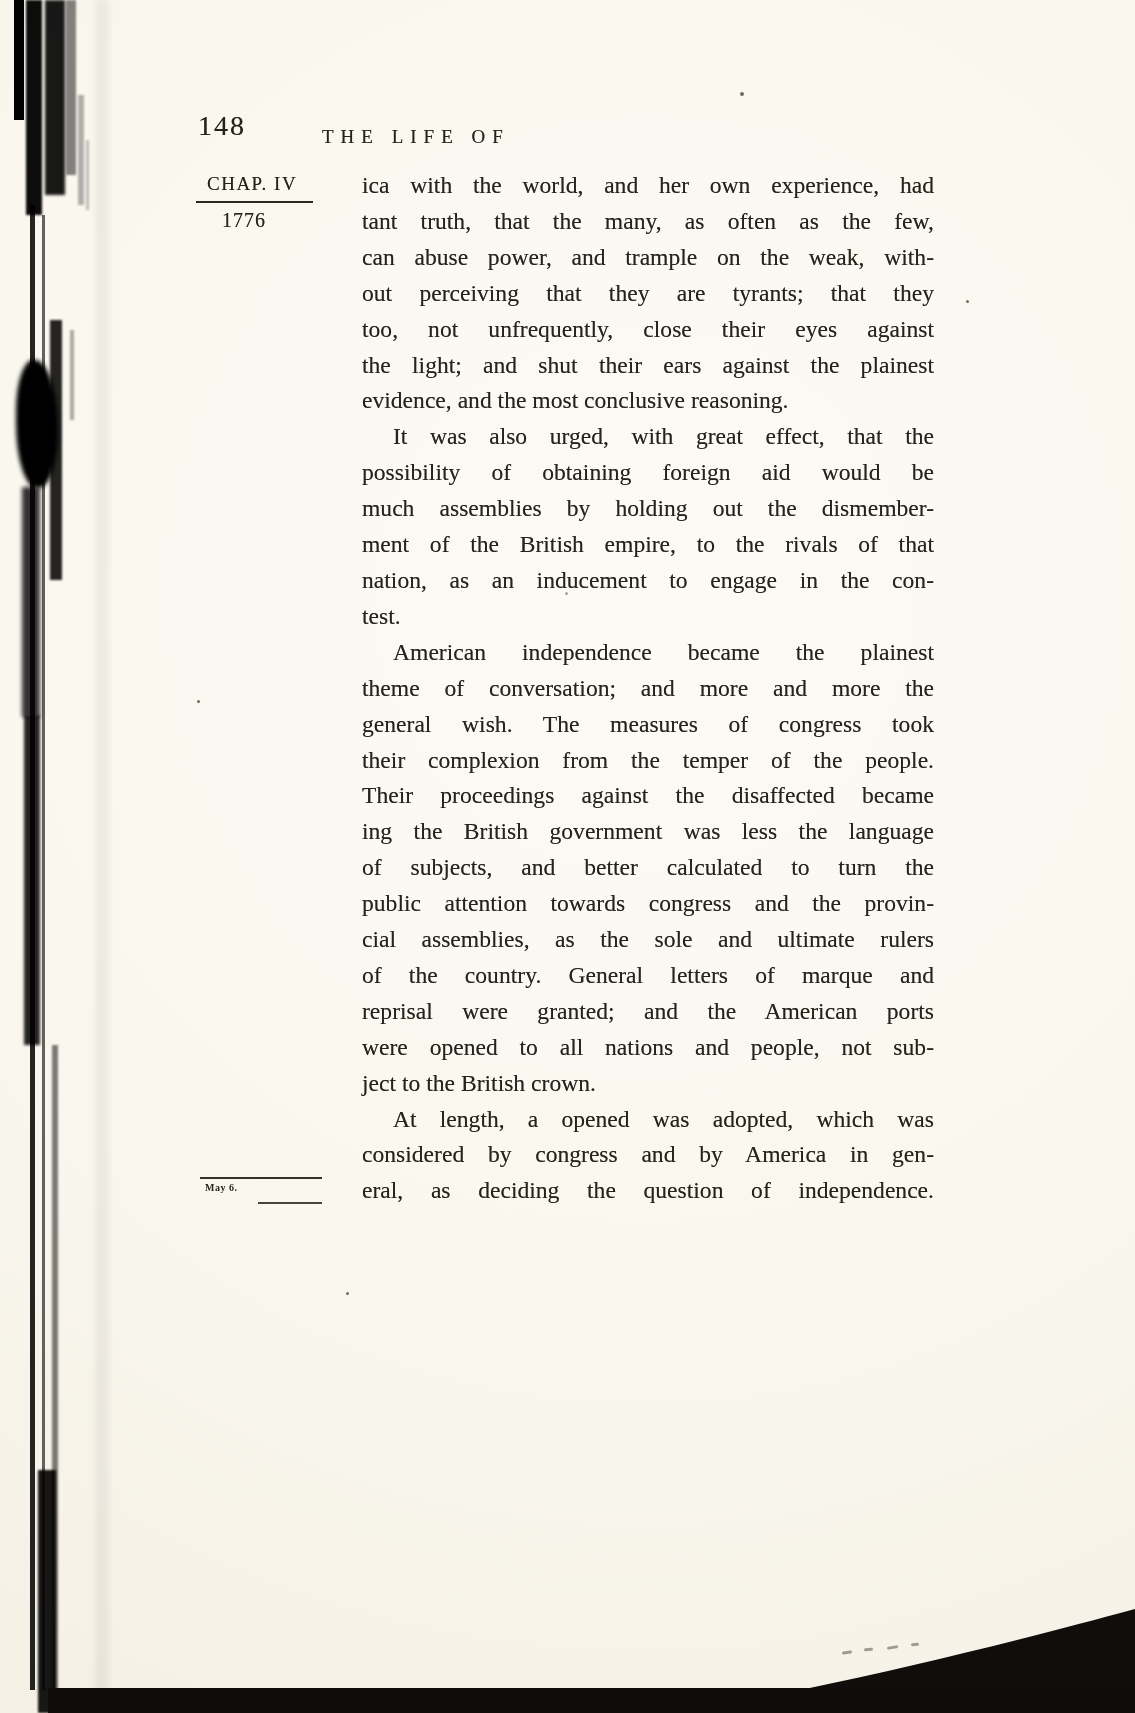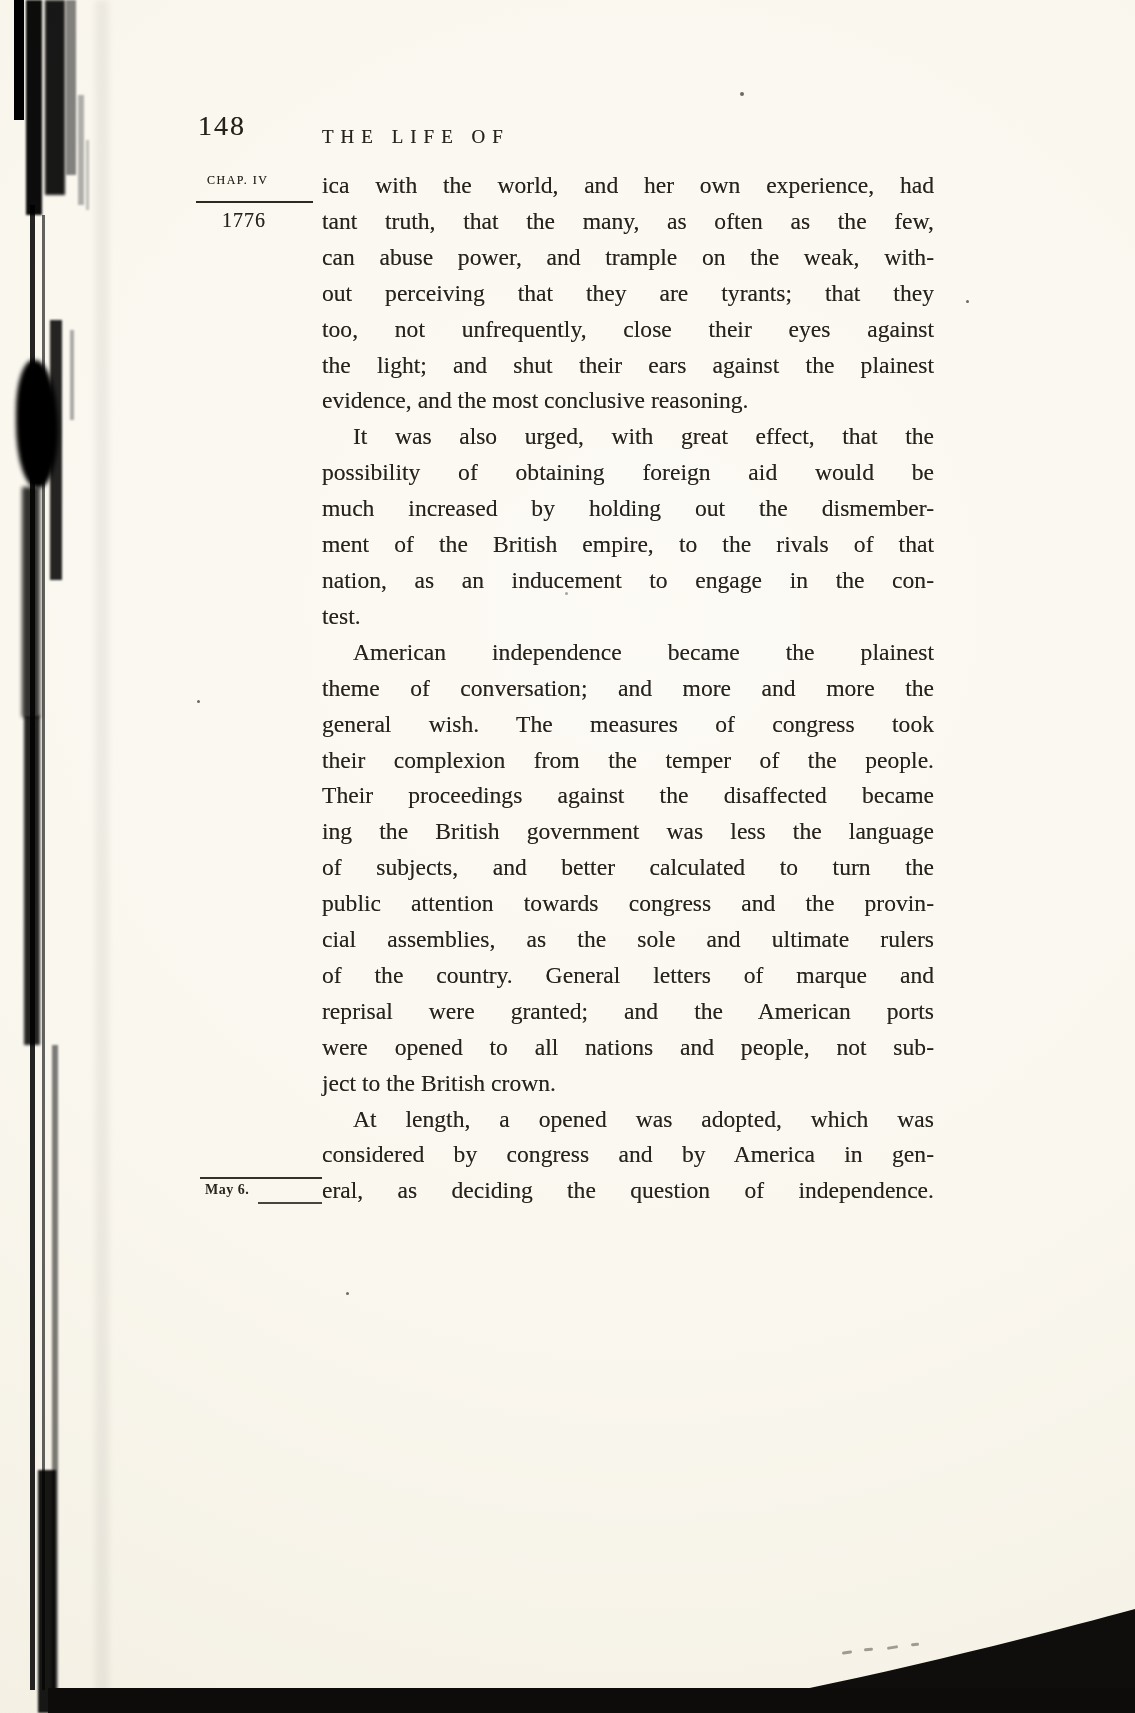--- a/index.html
+++ b/index.html
@@ -20,52 +20,52 @@
     font-size:28px; letter-spacing:2px;
     text-shadow:0 0 .5px rgba(30,25,18,.55);
   }
   .runhead {
     position:absolute; left:322px; top:126px; width:612px;
     text-align:left; font-size:19px; letter-spacing:7px;
     text-shadow:0 0 .5px rgba(30,25,18,.5);
   }
   .chap {
     position:absolute; left:207px; top:173px;
-    font-size:12px; letter-spacing:1.5px;
+    font-size:19px; letter-spacing:1.5px;
     text-shadow:0 0 .4px rgba(30,25,18,.5);
   }
   .chap-rule {
     position:absolute; left:196px; top:201px; width:117px; height:2px;
     background:#2c2822;
   }
   .year {
     position:absolute; left:222px; top:209px;
     font-size:20px; letter-spacing:1px;
     text-shadow:0 0 .4px rgba(30,25,18,.5);
   }
   .may-rule-top {
     position:absolute; left:200px; top:1177px; width:122px; height:2px;
     background:#34302a;
   }
   .may {
     position:absolute; left:205px; top:1182px;
-    font-size:14px; font-weight:bold; letter-spacing:.5px;
+    font-size:10px; font-weight:bold; letter-spacing:.5px;
     color:#2a261f;
   }
   .may-rule-bottom {
     position:absolute; left:258px; top:1202px; width:64px; height:1.5px;
     background:#4a453c;
   }
 
   .text-col {
     position:absolute; left:322px; top:168px; width:612px;
     font-size:23.6px; line-height:35.9px;
     text-shadow:0 0 .5px rgba(30,25,18,.45);
   }
-  .line { text-align:justify; text-align-last:justify; white-space:normal; }
+  .line { text-align:justify; text-align-last:justify; white-space:normal;margin-left:40px; }
   .line.end { text-align-last:left; }
   .line.indent { text-indent:31px; }
 
   
   .streak { position:absolute; background:#000; }
   .blob { border-radius:40% 55% 45% 50%; }
   .dot { position:absolute; border-radius:50%; background:#6e6a62; }
 
   .bottom-bar {
     position:absolute; left:48px; right:0; bottom:0; height:25px;
@@ -118,21 +118,21 @@
     <div class="line">ica with the world, and her own experience, had</div>
     <div class="line">tant truth, that the many, as often as the few,</div>
     <div class="line">can abuse power, and trample on the weak, with-</div>
     <div class="line">out perceiving that they are tyrants; that they</div>
     <div class="line">too, not unfrequently, close their eyes against</div>
     <div class="line">the light; and shut their ears against the plainest</div>
     <div class="line end">evidence, and the most conclusive reasoning.</div>
 
     <div class="line indent">It was also urged, with great effect, that the</div>
     <div class="line">possibility of obtaining foreign aid would be</div>
-    <div class="line">much increased by holding out the dismember-</div>
+    <div class="line">much assemblies by holding out the dismember-</div>
     <div class="line">ment of the British empire, to the rivals of that</div>
     <div class="line">nation, as an inducement to engage in the con-</div>
     <div class="line end">test.</div>
 
     <div class="line indent">American independence became the plainest</div>
     <div class="line">theme of conversation; and more and more the</div>
     <div class="line">general wish.  The measures of congress took</div>
     <div class="line">their complexion from the temper of the people.</div>
     <div class="line">Their proceedings against the disaffected became</div>
     <div class="line">ing the British government was less the language</div>

